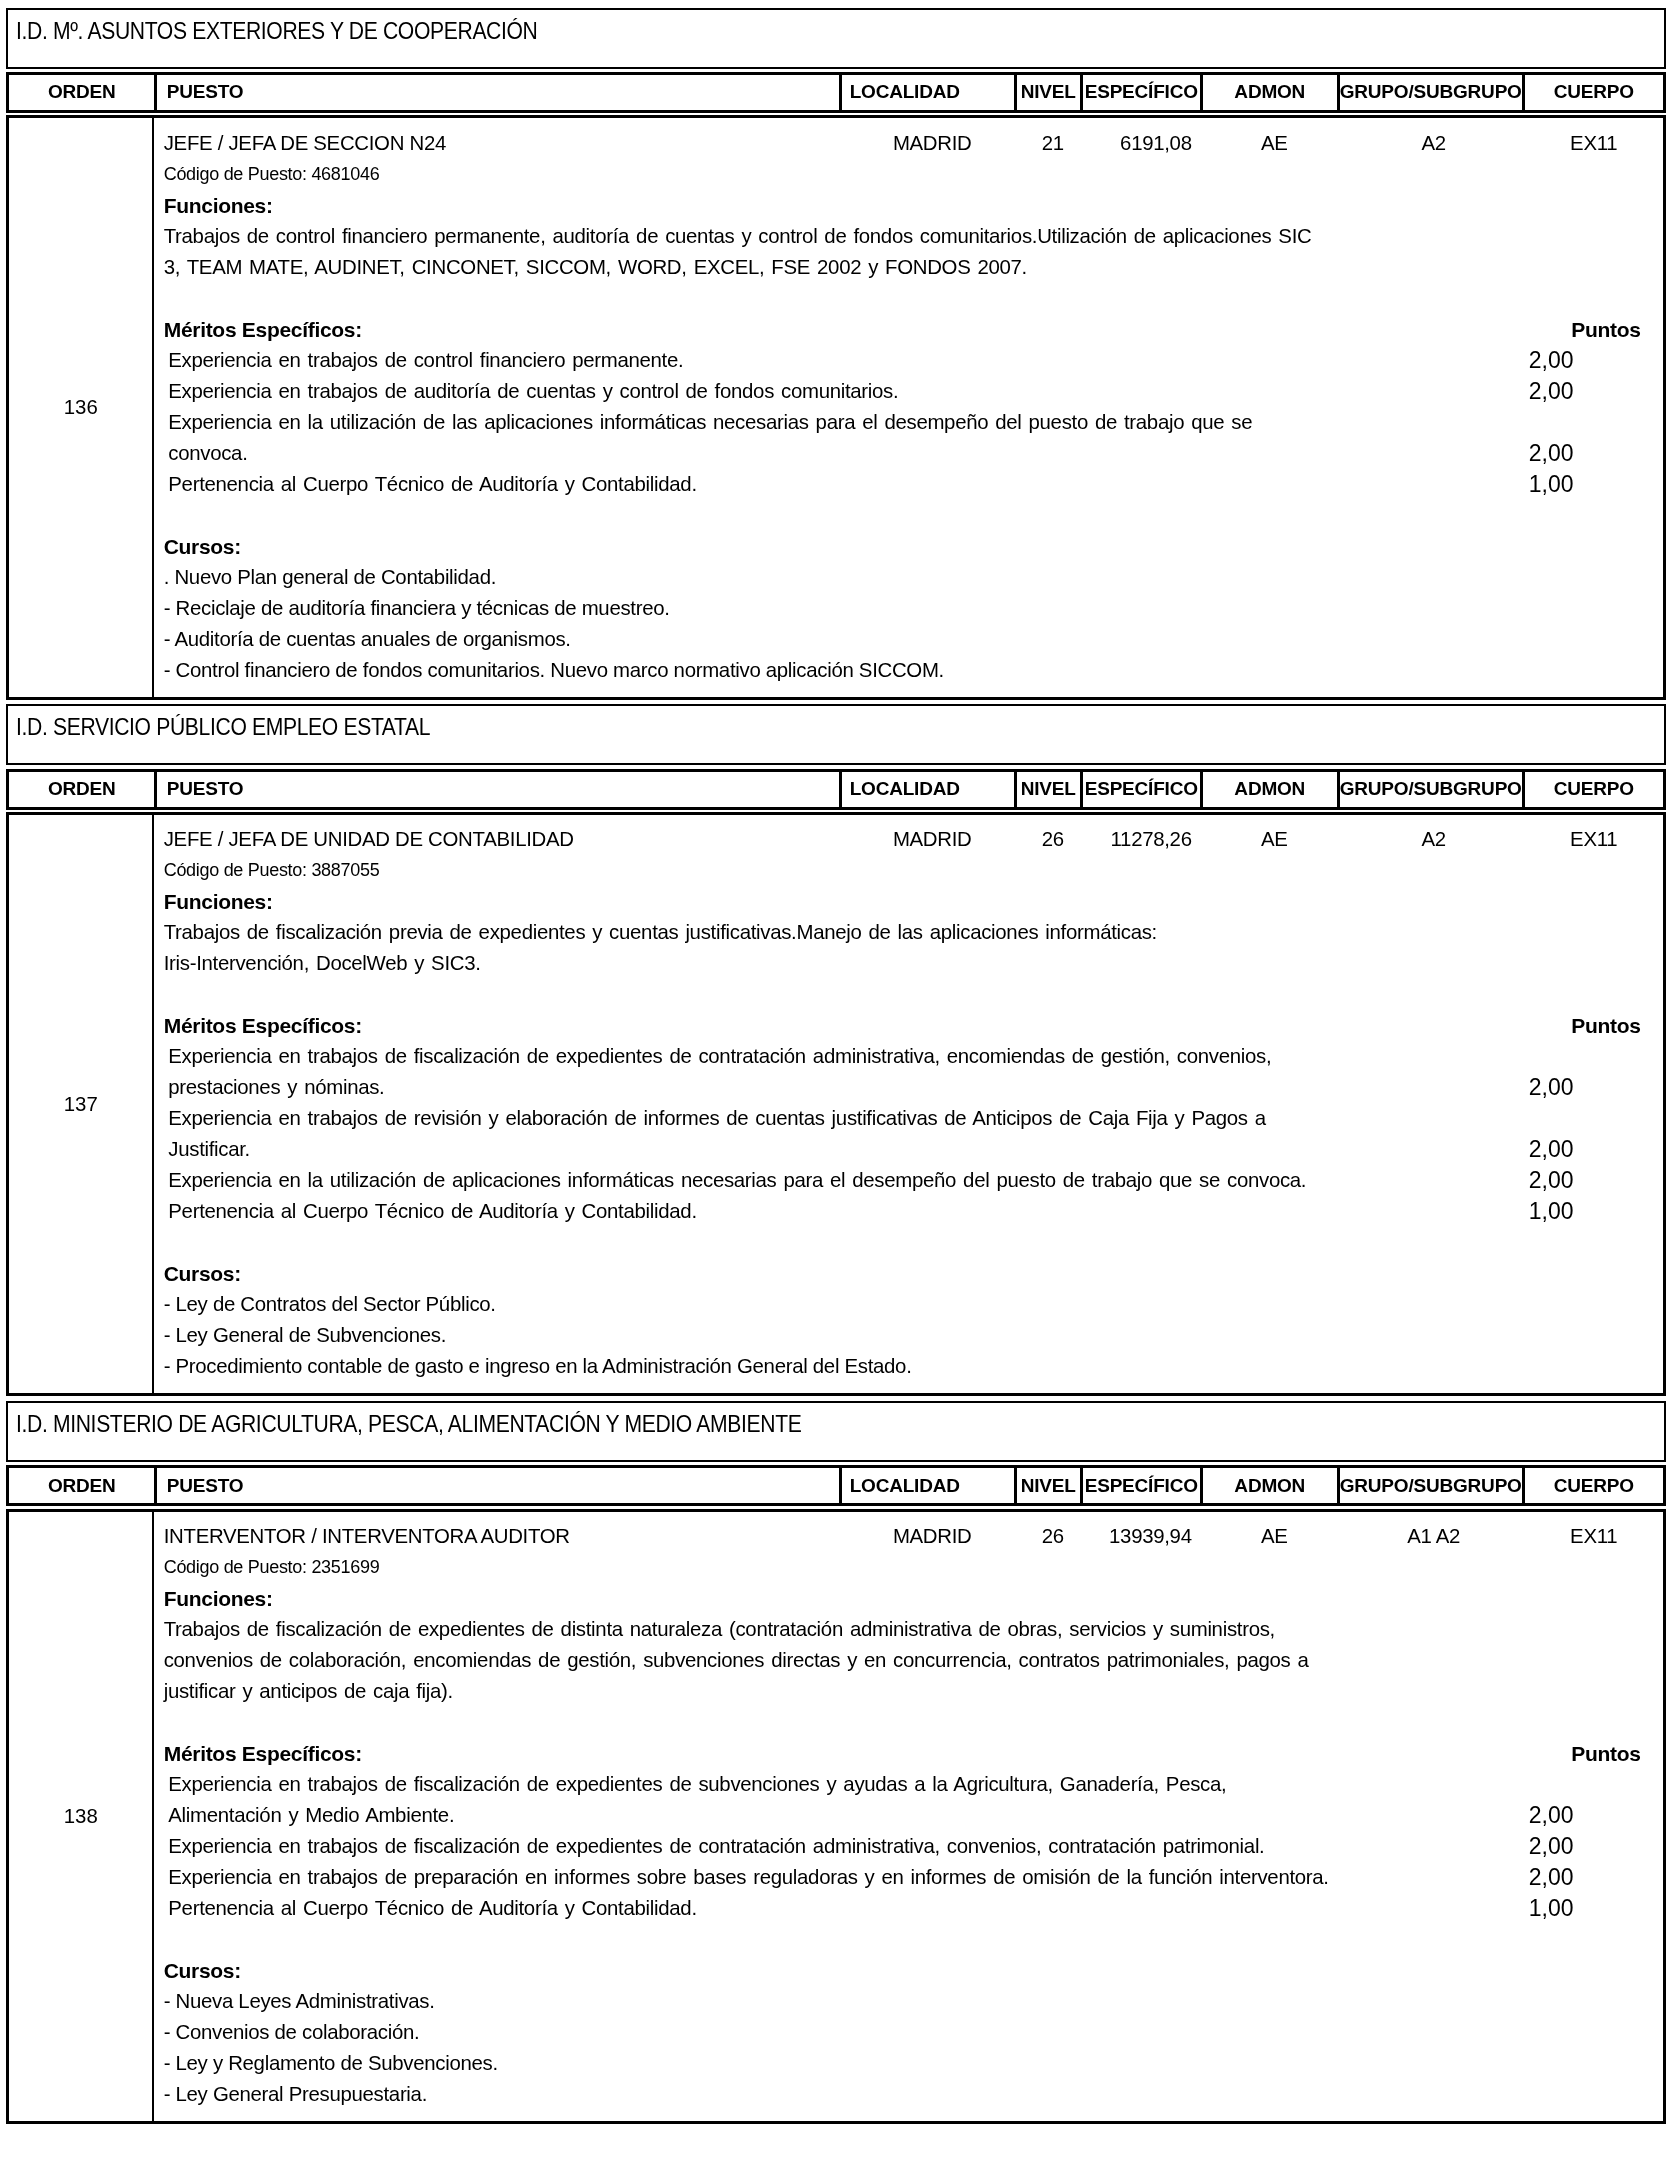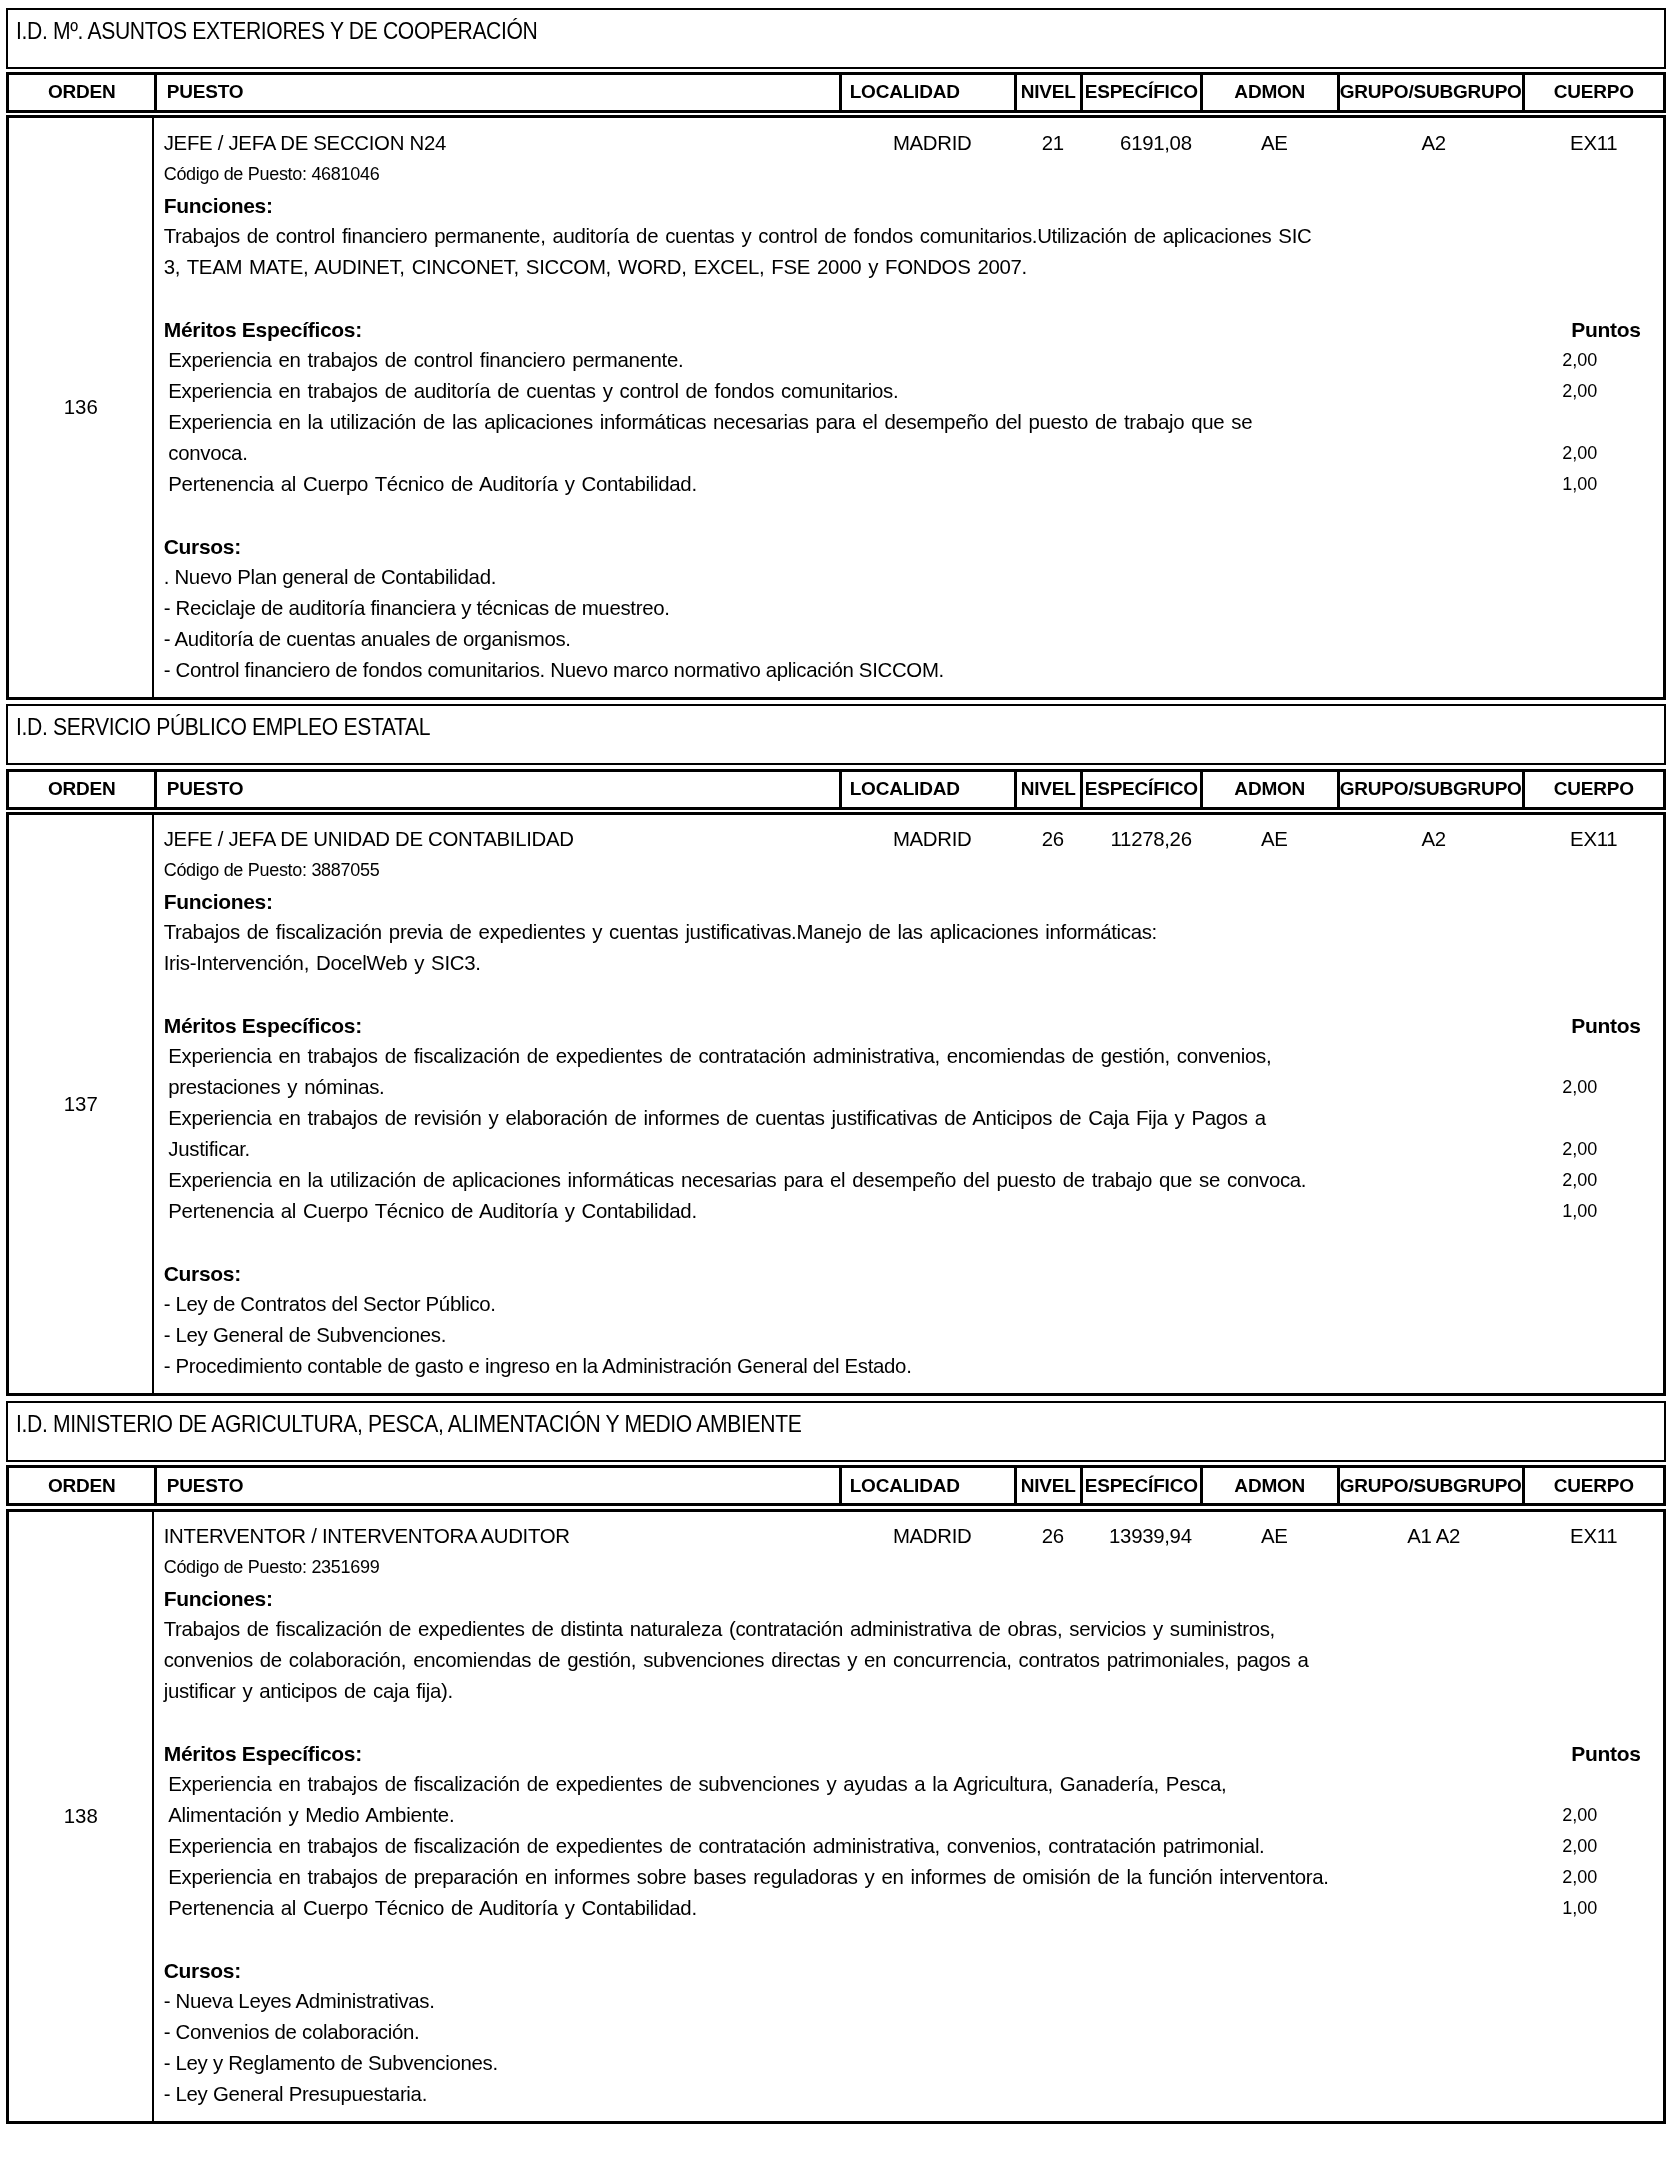--- a/index.html
+++ b/index.html
@@ -55,21 +55,21 @@
     white-space:pre-line;word-spacing:1.6px;
   }
   .gap{height:31px}
 
   .meritos-hdr{display:flex;height:31px;line-height:31px}
   .meritos-hdr .mh-label{flex:1 1 auto;padding-left:9.4px;font-weight:bold;font-size:21px}
   .meritos-hdr .mh-puntos{flex:0 0 134px;text-align:right;padding-right:22px;font-weight:bold;font-size:21px;box-sizing:border-box}
 
   .merito{display:flex;align-items:flex-end}
   .merito-text{flex:1 1 auto;line-height:31px;padding-left:14px;white-space:pre-line;word-spacing:1.6px;min-width:0}
-  .merito-puntos{flex:0 0 134px;text-align:center;padding-right:32px;font-size:18px;line-height:31px;box-sizing:border-box;letter-spacing:0}
+  .merito-puntos{flex:0 0 134px;text-align:left;padding-right:32px;font-size:23px;line-height:31px;box-sizing:border-box;letter-spacing:0}
 
   .curso{height:31px;line-height:31px;padding-left:9.4px}
 </style>
 </head>
 <body>
 
 <div class="page">
 
   <div class="section">
     <div class="title-box">
@@ -93,21 +93,21 @@
           <div class="v-loc">MADRID</div>
           <div class="v-niv">21</div>
           <div class="v-esp">6191,08</div>
           <div class="v-adm">AE</div>
           <div class="v-gru">A2</div>
           <div class="v-cue">EX11</div>
         </div>
         <div class="codigo">Código de Puesto: 4681046</div>
         <div class="bhead">Funciones:</div>
         <div class="para">Trabajos de control financiero permanente, auditoría de cuentas y control de fondos comunitarios.Utilización de aplicaciones SIC
-3, TEAM MATE, AUDINET, CINCONET, SICCOM, WORD, EXCEL, FSE 2000 y FONDOS 2007.</div>
+3, TEAM MATE, AUDINET, CINCONET, SICCOM, WORD, EXCEL, FSE 2002 y FONDOS 2007.</div>
         <div class="gap"></div>
         <div class="meritos-hdr">
           <div class="mh-label">Méritos Específicos:</div>
           <div class="mh-puntos">Puntos</div>
         </div>
         <div class="merito">
           <div class="merito-text">Experiencia en trabajos de control financiero permanente.</div>
           <div class="merito-puntos">2,00</div>
         </div>
         <div class="merito">

